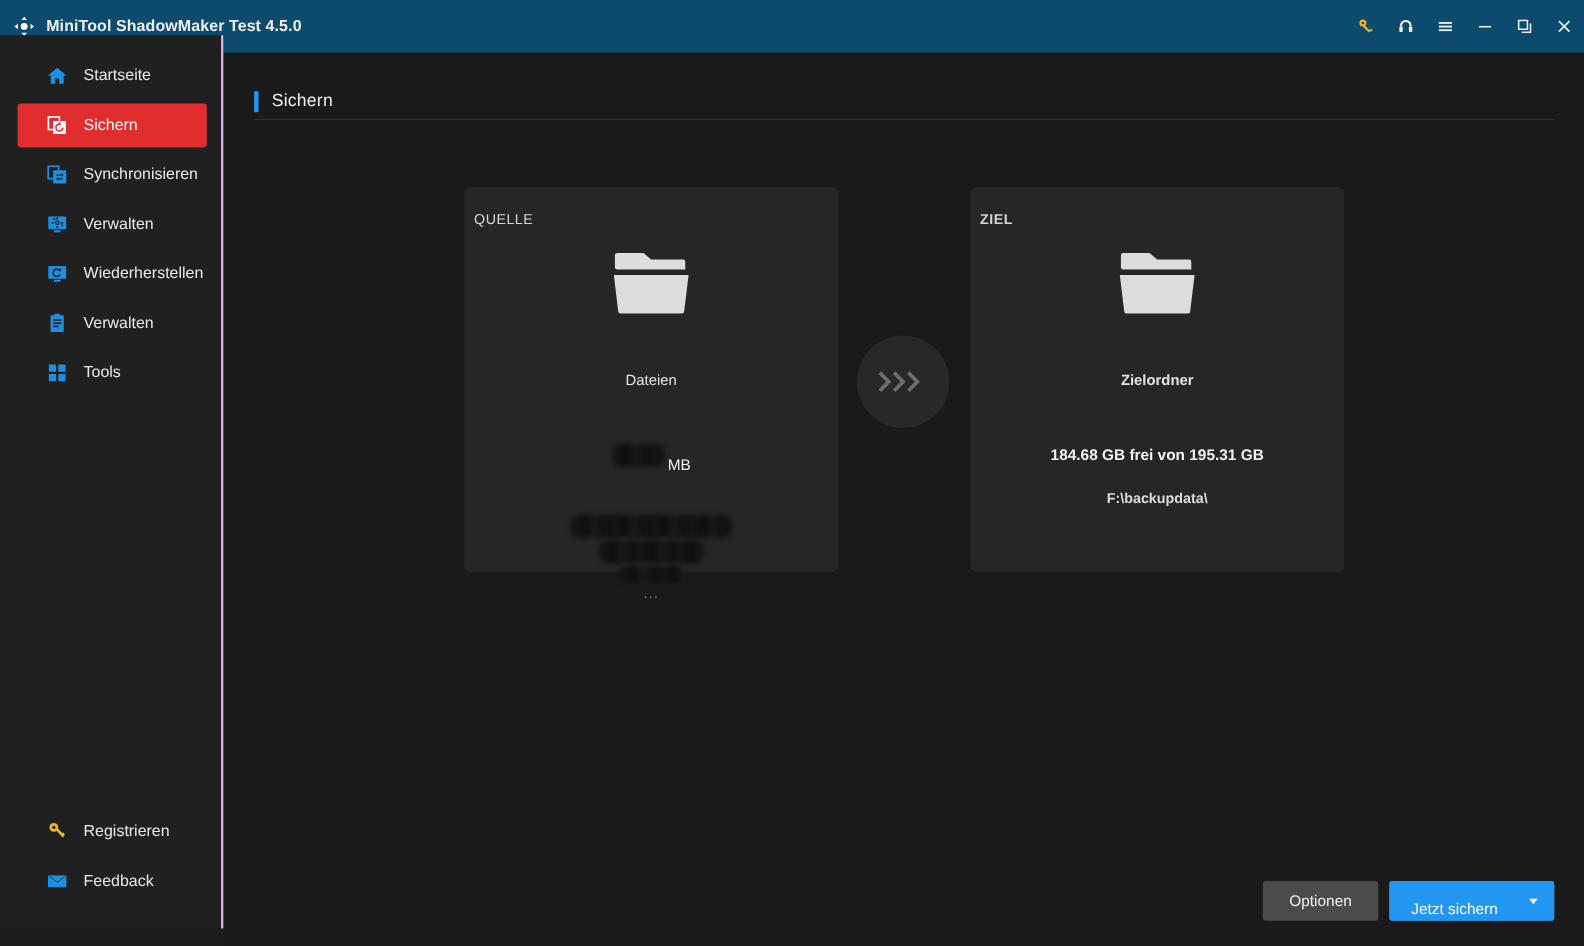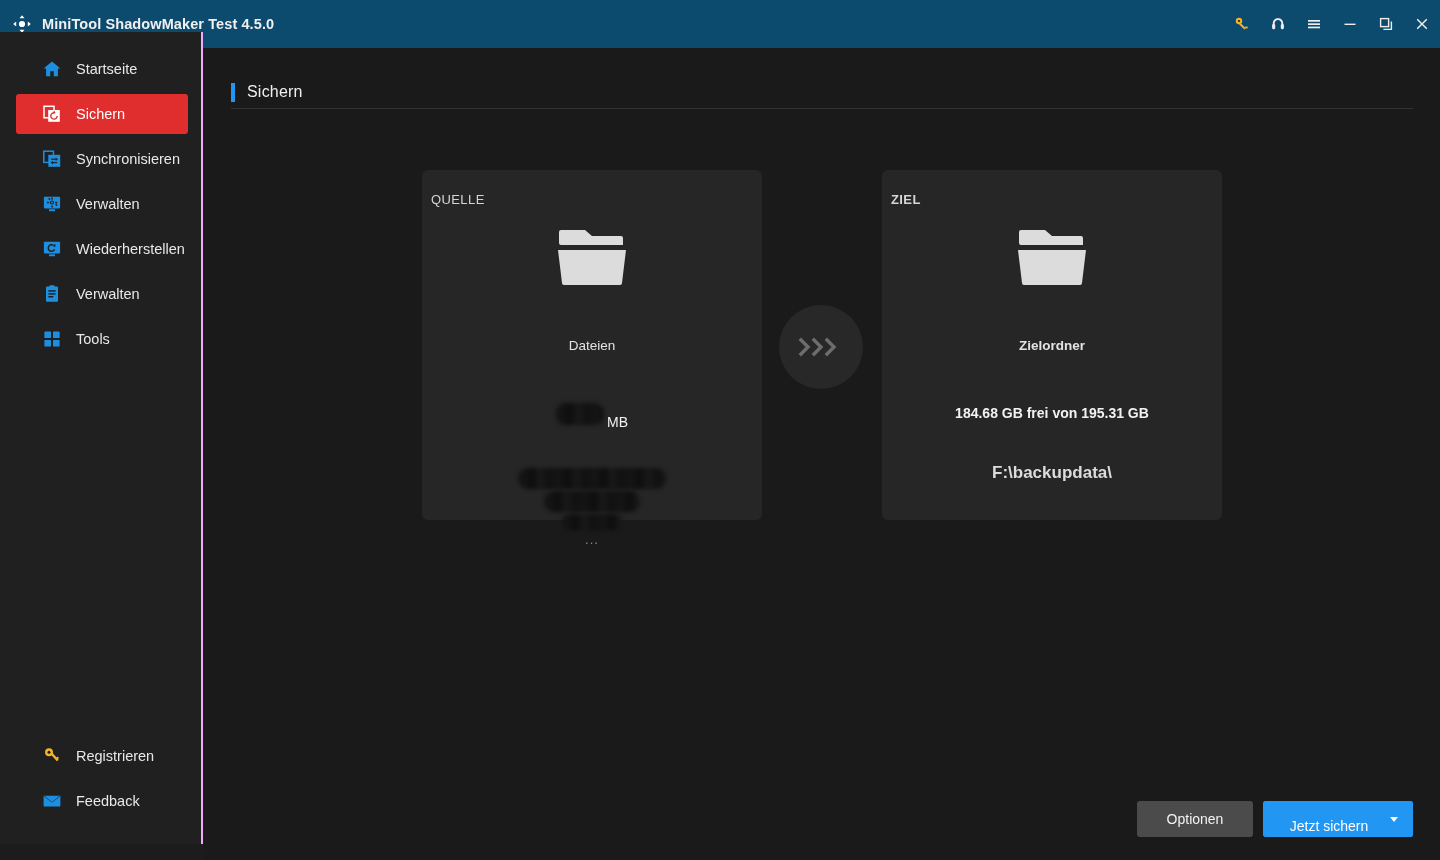--- a/index.html
+++ b/index.html
@@ -188,22 +188,21 @@
     margin-top: 28px;
     font-size: 14px;
     color: #f2f2f2;
     display: flex;
     align-items: baseline;
     justify-content: flex-end;
     gap: 3px;
     white-space: nowrap;
   }
   .card-path {
-    margin-top: 18px;
-    font-size: 17px;
+    font-size: 13px;
     color: #dcdcdc;
     white-space: nowrap;
   }
 
   
   .redact {
     display: inline-block;
     border-radius: 9px;
     background:
       repeating-linear-gradient(90deg,
@@ -250,21 +249,21 @@
     position: absolute;
     left: 0; bottom: 23px;
     width: 1236px;
     display: flex;
     justify-content: flex-end;
     align-items: center;
     gap: 10px;
     padding-right: 27px;
   }
   .btn-options {
-    width: 116px; height: 36px;
+    width: 105px; height: 36px;
     background: #4b4b4b;
     border: none;
     border-radius: 3px;
     color: #f2f2f2;
     font-family: "Liberation Sans", sans-serif;
     font-size: 14px;
     cursor: default;
   }
   .btn-backup-group {
     display: flex;
@@ -275,21 +274,21 @@
     background: #2196f3;
   }
   .btn-backup {
     background: #2196f3;
     border: none;
     color: #ffffff;
     font-family: "Liberation Sans", sans-serif;
     font-size: 14px;
     padding: 13px 0 0 20px;
     width: 112px;
-    text-align: center;
+    text-align: left;
     cursor: default;
   }
   .btn-backup-caret {
     width: 38px;
     background: #2196f3;
     display: flex;
     align-items: center;
     justify-content: center;
     cursor: default;
   }

